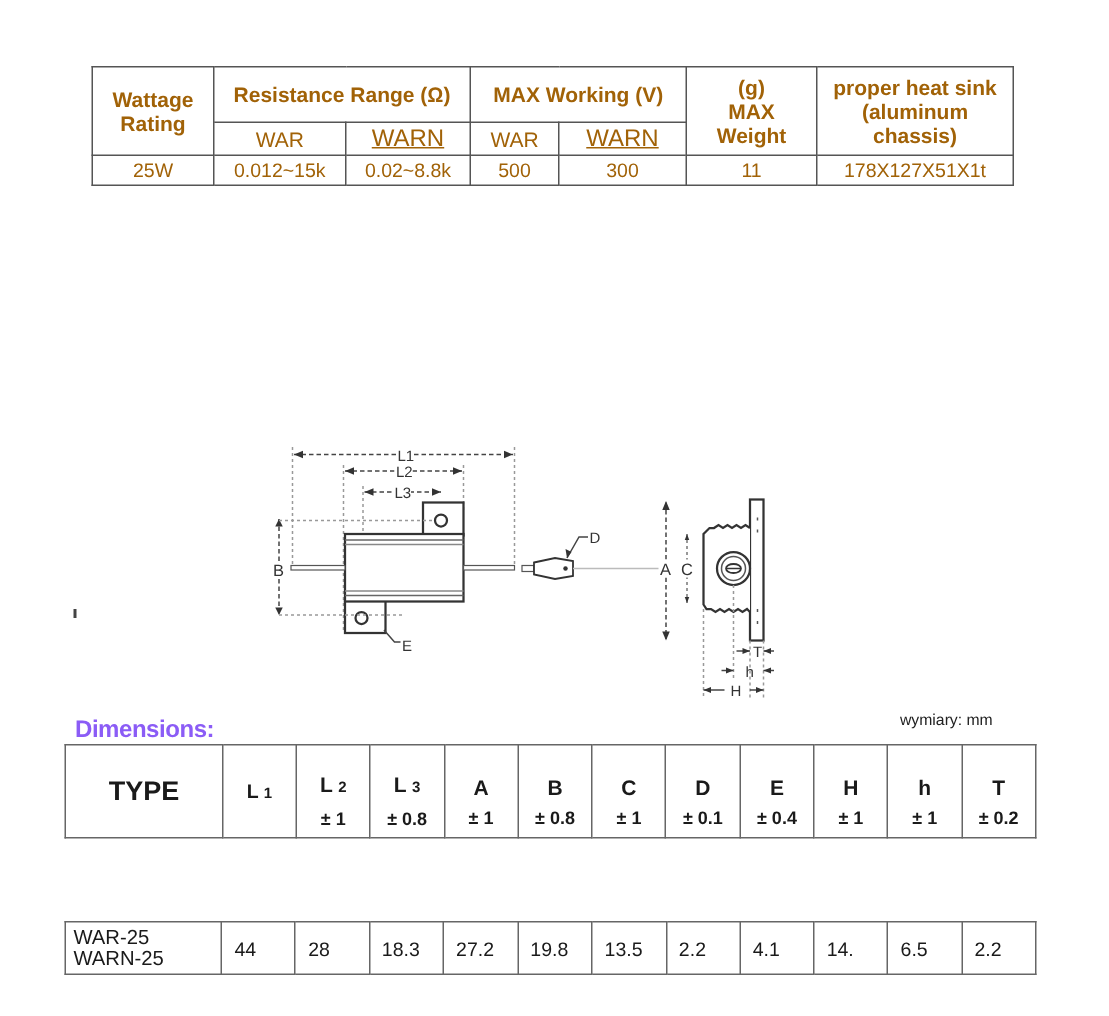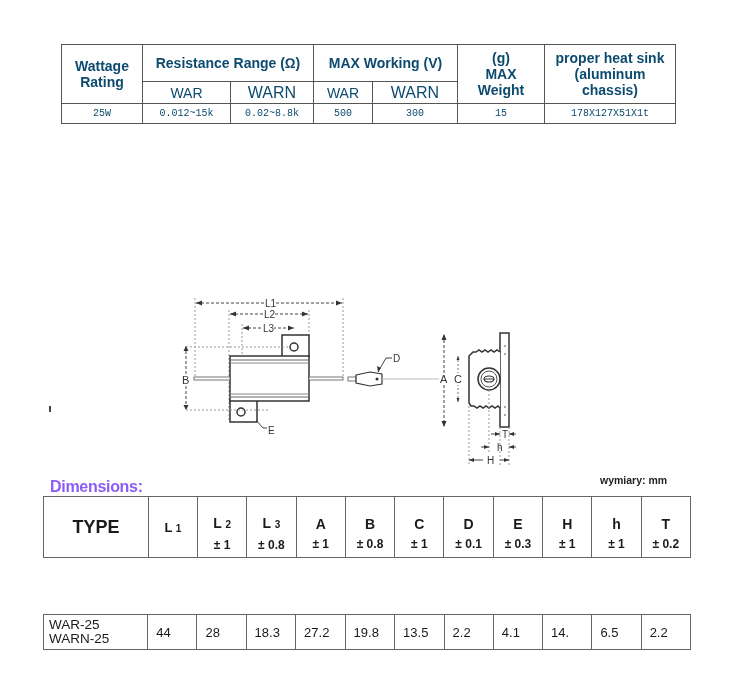--- a/index.html
+++ b/index.html
@@ -1,30 +1,30 @@
 <!DOCTYPE html>
 <html><head>
 <meta charset="utf-8">
 <style>
   html, body { margin:0; padding:0; background:#ffffff; }
   body { width:739px; height:677px; position:relative; overflow:hidden; font-family:"Liberation Sans", sans-serif; color:#1a1a1a; }
 
   
   table.spec { position:absolute; left:61px; top:44px; border-collapse:collapse; font-family:"Liberation Sans", sans-serif; }
-  table.spec td { border:1.5px solid #555; text-align:center; padding:0; color:#0c4a6e; }
+  table.spec td { border:1.5px solid #555; text-align:center; padding:0; color:#a16207; }
   table.spec .h-bold { font-weight:bold; font-size:14px; line-height:16px; }
   table.spec .sub { font-size:14px; height:21px; }
-  table.spec .sub.big { font-size:16px; }
-  table.spec .val { font-size:10px; height:19px;font-family:Liberation Mono, monospace; }
+  table.spec .sub.big { font-size:16px;text-decoration:underline; }
+  table.spec .val { font-size:13px; height:19px; }
 
   
   svg.drawing { position:absolute; left:0; top:280px; }
 
   .dim-title { position:absolute; left:50px; top:478px; font-size:16px; font-weight:bold; letter-spacing:-0.3px; color:#8b5cf6; }
-  .units { position:absolute; left:600px; top:474px; font-size:10.5px; font-weight:bold; color:#222; }
+  .units { position:absolute; left:600px; top:474px; font-size:10.5px; font-weight:normal; color:#222; }
 
   table.dim { position:absolute; left:43px; top:496px; border-collapse:collapse; width:648px; }
   table.dim td { border:1.5px solid #666; text-align:center; font-weight:bold; font-size:13px; padding:0; color:#1a1a1a; }
   table.dim td .sym { display:block; font-size:14px; line-height:20px; margin-top:16px; }
   table.dim td .sym small { font-size:10px; font-weight:bold; }
   table.dim td .tol { display:block; font-size:12px; line-height:20px; margin-bottom:2px; }
   table.dim td.type { font-size:18px; }
 
   table.dimv { position:absolute; left:43px; top:614px; border-collapse:collapse; width:648px;padding-left:12px; }
   table.dimv td { border:1.5px solid #666; font-size:13px; padding:0 0 0 8px; height:34px; text-align:left; color:#1a1a1a; }
@@ -58,21 +58,21 @@
     <td class="sub big" style="width:82px;">WARN</td>
     <td class="sub" style="width:58px;">WAR</td>
     <td class="sub big" style="width:84px;">WARN</td>
   </tr>
   <tr>
     <td class="val">25W</td>
     <td class="val">0.012~15k</td>
     <td class="val">0.02~8.8k</td>
     <td class="val">500</td>
     <td class="val">300</td>
-    <td class="val">15</td>
+    <td class="val">11</td>
     <td class="val">178X127X51X1t</td>
   </tr>
 </tbody>
   </table>
 
 <svg class="drawing" width="739" height="190" viewBox="0 280 739 190" font-family="Liberation Sans, sans-serif" font-size="10" fill="none" stroke="#444" stroke-width="1">
 
   <rect x="49" y="406" width="2" height="6" fill="#444" stroke="none"></rect>
 
   <g>
@@ -237,21 +237,21 @@
     <td style="width:49px;">
       <span class="sym">C</span>
       <span class="tol">± 1</span>
     </td>
     <td style="width:49px;">
       <span class="sym">D</span>
       <span class="tol">± 0.1</span>
     </td>
     <td style="width:49px;">
       <span class="sym">E</span>
-      <span class="tol">± 0.3</span>
+      <span class="tol">± 0.4</span>
     </td>
     <td style="width:49px;">
       <span class="sym">H</span>
       <span class="tol">± 1</span>
     </td>
     <td style="width:49px;">
       <span class="sym">h</span>
       <span class="tol">± 1</span>
     </td>
     <td style="width:49px;">

